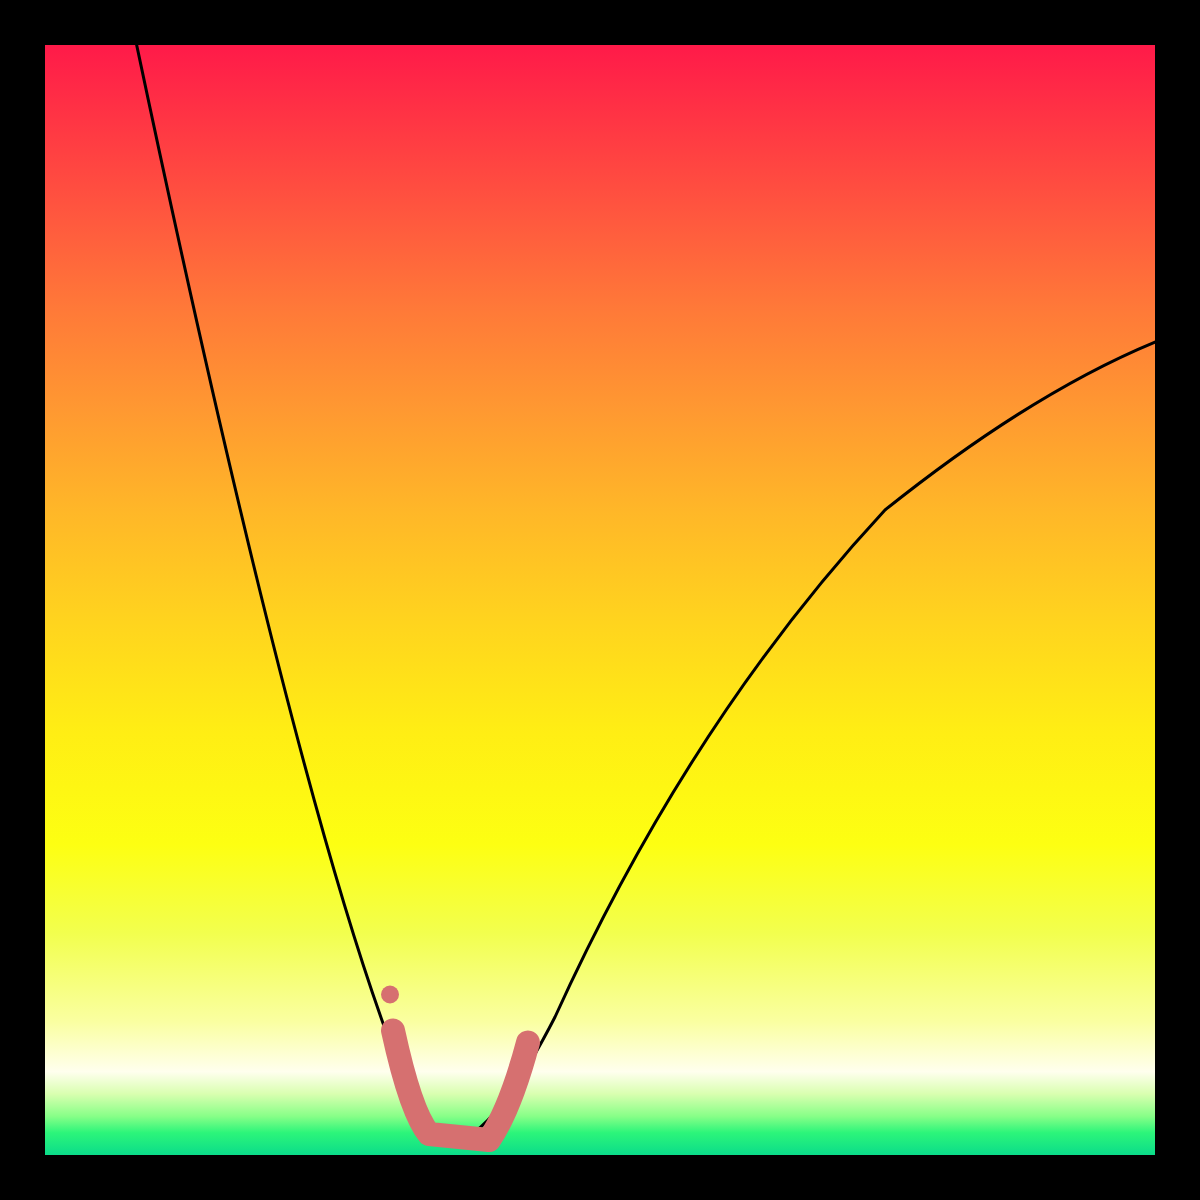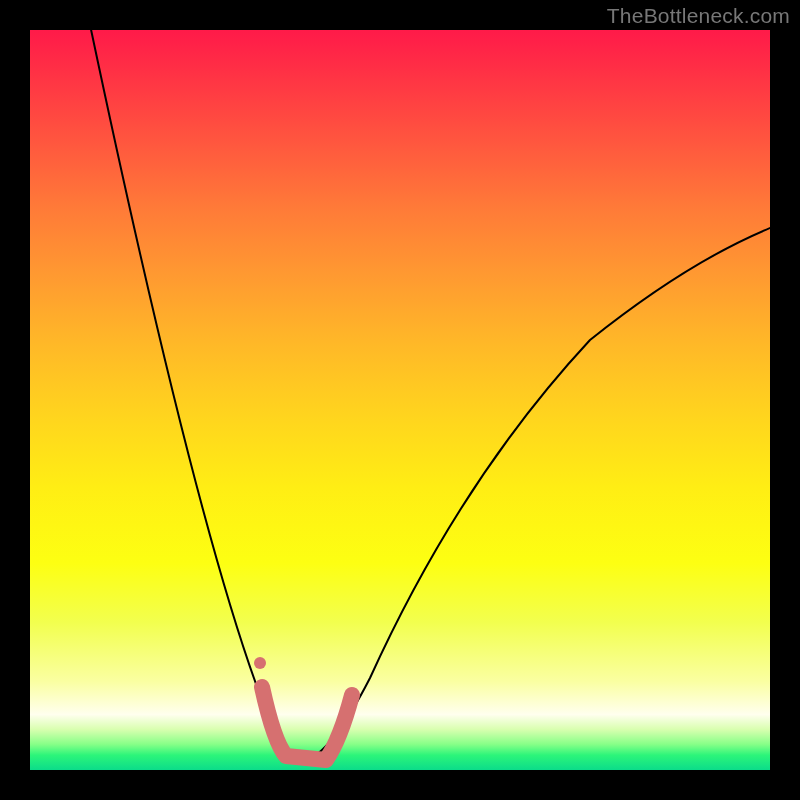--- a/index.html
+++ b/index.html
@@ -82,14 +82,13 @@
                Q 660 230 745 196" fill="none" stroke="#000" stroke-width="2"></path>
 
       <circle cx="230" cy="633" r="6" fill="#d67070"></circle>
       <path d="M 232 657
                Q 244 712 256 726
                L 296 730
                Q 310 710 322 665" fill="none" stroke="#d67070" stroke-width="16" stroke-linecap="round" stroke-linejoin="round"></path>
     </svg>
   </div>
 
-  <div class="watermark">TheBottleneck.com</div>
 </div>
 
 </body></html>

